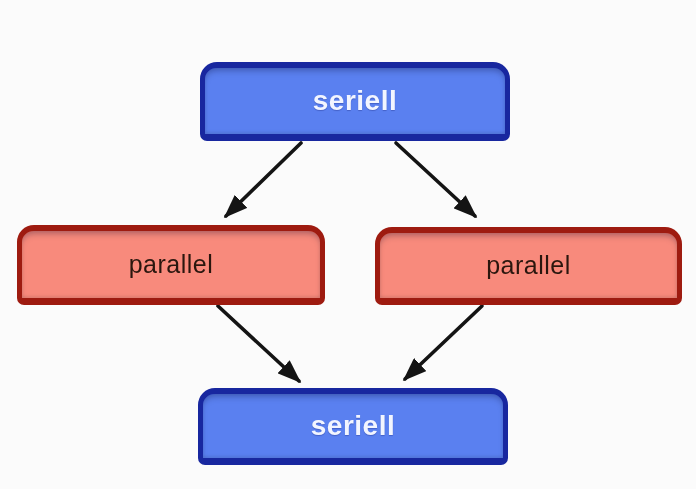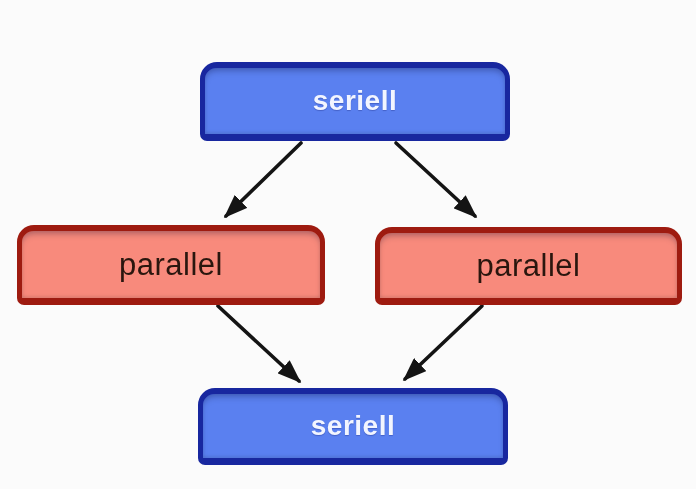--- a/index.html
+++ b/index.html
@@ -59,21 +59,21 @@
     letter-spacing: 0.5px;
   }
   .node.serial .label {
     color: var(--serial-text, #f2f5ff);
     font-size: 28px;
     font-weight: bold;
     text-shadow: 0 1px 1px rgba(0,0,80,0.25);
   }
   .node.parallel .label {
     color: var(--parallel-text, #2a160e);
-    font-size: 31px;
+    font-size: 25px;
     font-weight: normal;
   }
   #node-seriell-top    { left: 200px; top: 62px;  width: 310px; height: 79px; }
   #node-parallel-left  { left: 17px;  top: 225px; width: 308px; height: 80px; }
   #node-parallel-right { left: 375px; top: 227px; width: 307px; height: 78px; }
   #node-seriell-bottom { left: 198px; top: 388px; width: 310px; height: 77px; }
 </style>
 </head>
 <body>
 

